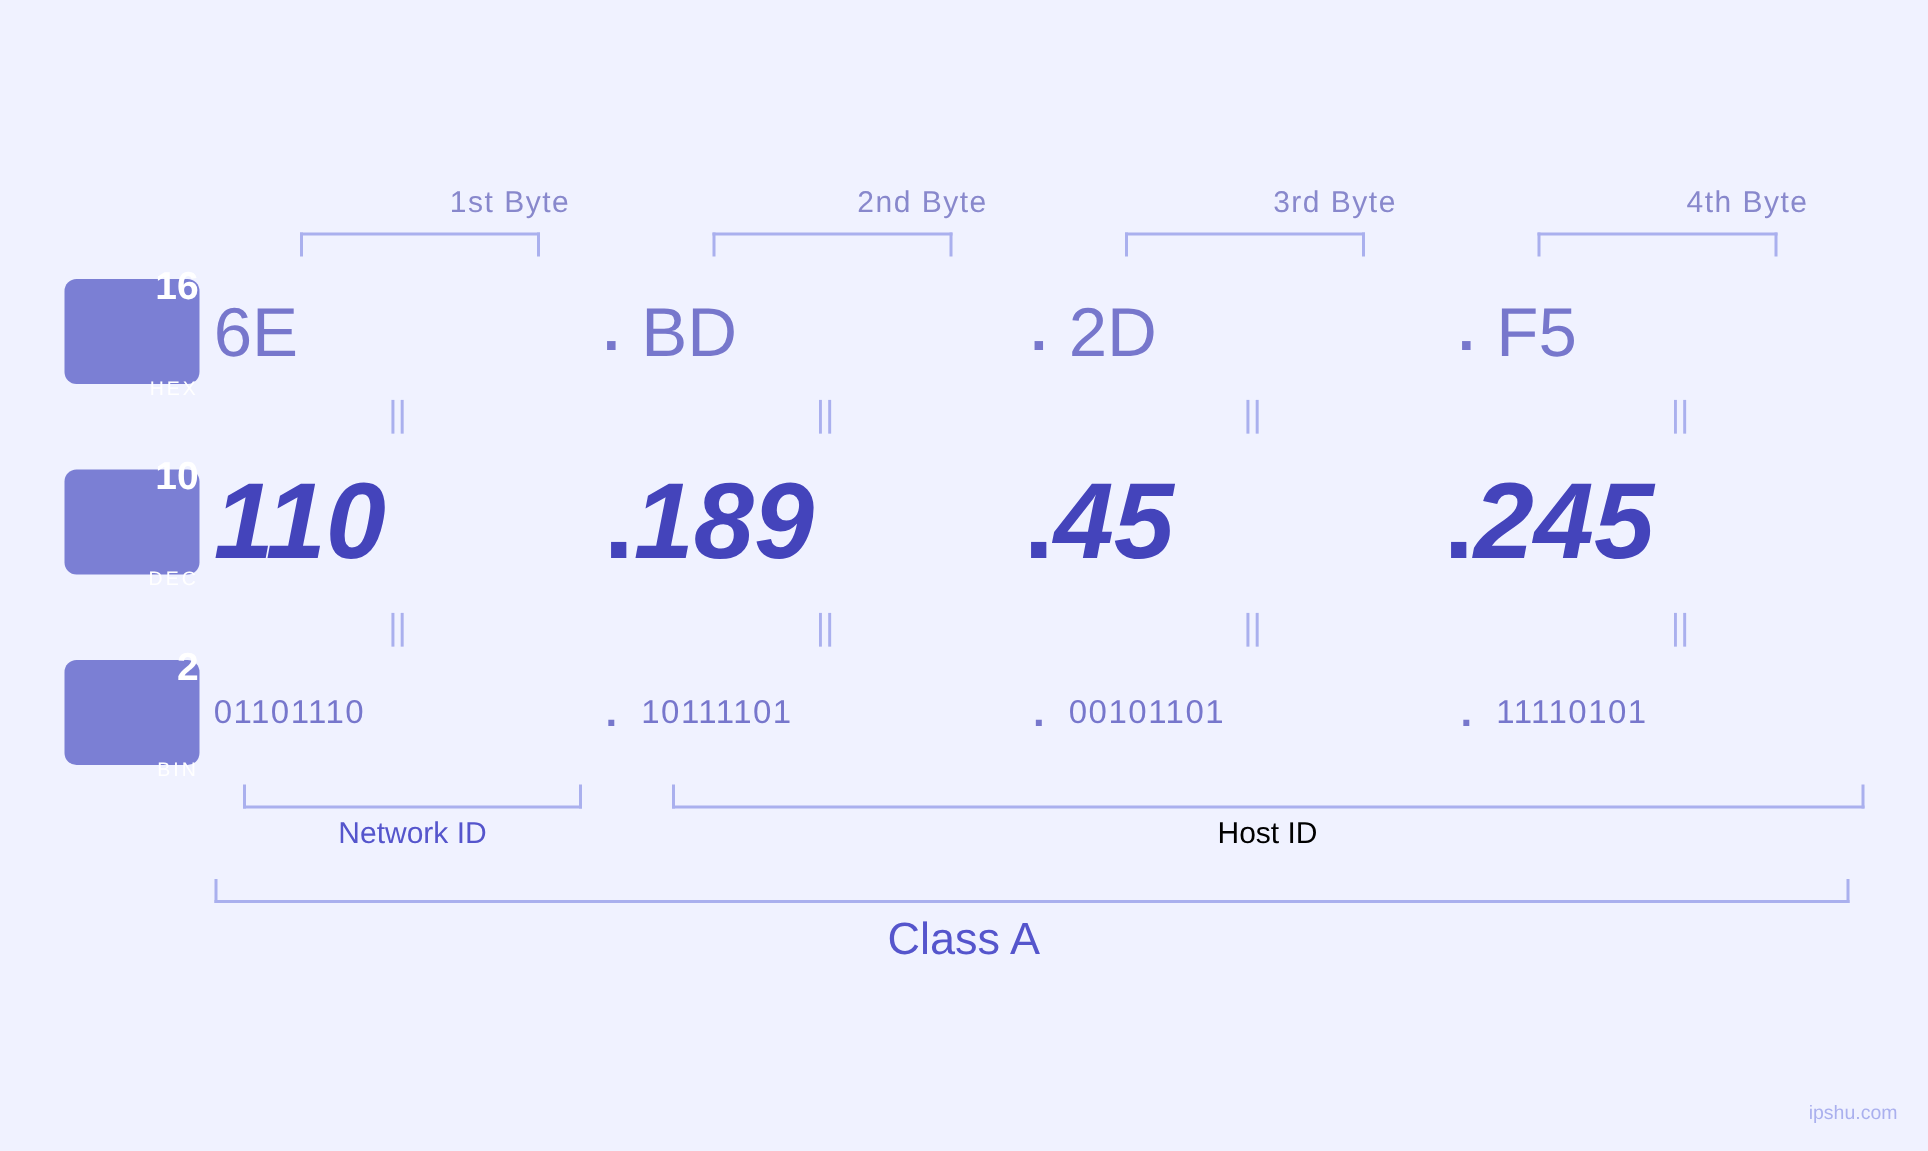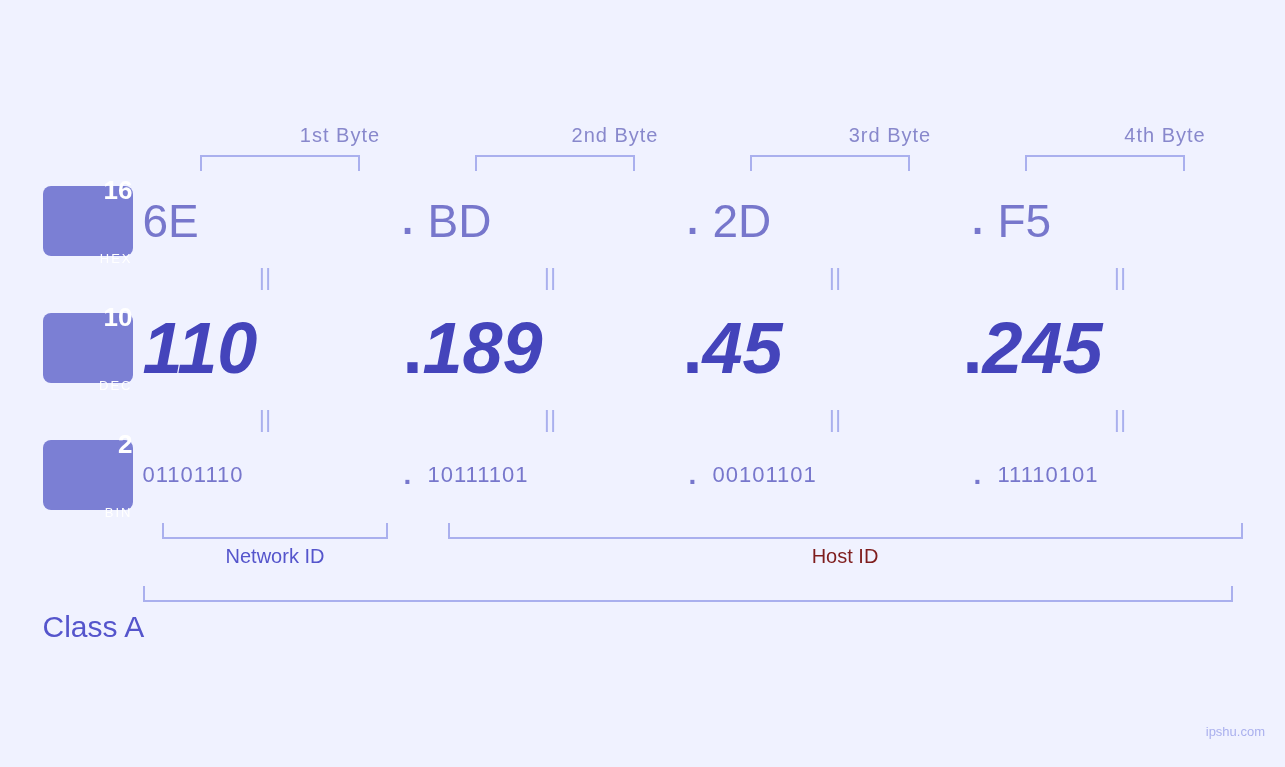--- a/index.html
+++ b/index.html
@@ -134,21 +134,21 @@
       flex: 1;
       text-align: center;
       color: #aab0ee;
       font-size: 24px;
       line-height: 1;
       padding: 4px 0;
     }
 
     .watermark {
       position: absolute;
-      bottom: 28px;
+      bottom: 18px;
       right: 20px;
       color: #aab0ee;
       font-size: 13px;
     }
 
     .spacer-left {
       width: 100px;
       flex-shrink: 0;
     }
   </style>
@@ -261,25 +261,25 @@
 
     <div style="flex:3; display:flex; align-items:flex-end;">
       <div style="width:calc(100% - 0px); height:16px; border:2px solid #aab0ee; border-top:none;"></div>
     </div>
   </div>
 
   <div style="display:flex; width:100%; margin-top:6px;">
     <div class="spacer-left"></div>
     <div style="flex:1; text-align:center; color:#5555cc; font-size:20px;">Network ID</div>
     <div style="width:40px;flex-shrink:0;"></div>
-    <div style="flex:3; text-align:center; color:#7f1d1d; font-size:20px;">Host ID</div>
+    <div style="flex:3; text-align:center; color:#000000; font-size:20px;">Host ID</div>
   </div>
 
   <div style="display:flex; width:100%; margin-top:18px;">
     <div class="spacer-left"></div>
     <div style="flex:1; height:16px; border:2px solid #aab0ee; border-top:none; margin-right:10px;"></div>
   </div>
 
-  <div style="margin-top:8px; color:#5555cc; font-size:30px; width:100%;">Class A</div>
+  <div style="margin-top:8px; color:#5555cc; font-size:30px; text-align:center; width:100%;">Class A</div>
 
 </div>
 
 <div class="watermark">ipshu.com</div>
 
 </body></html>

